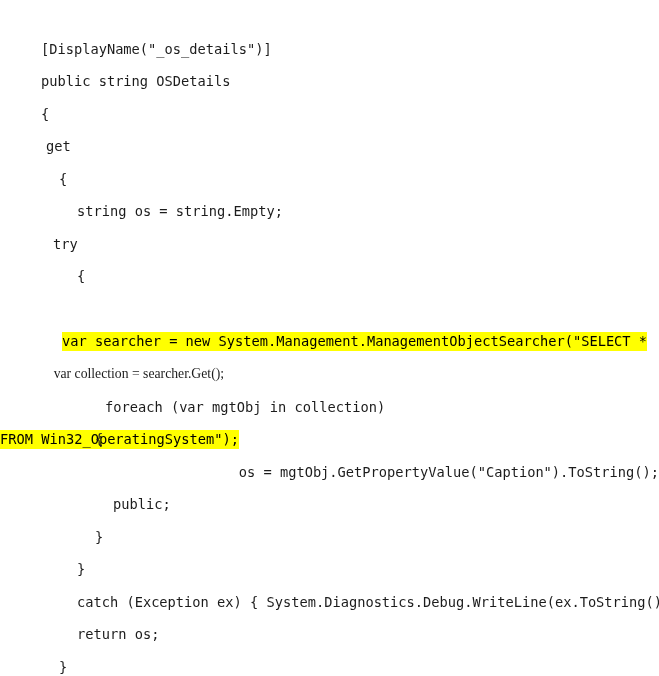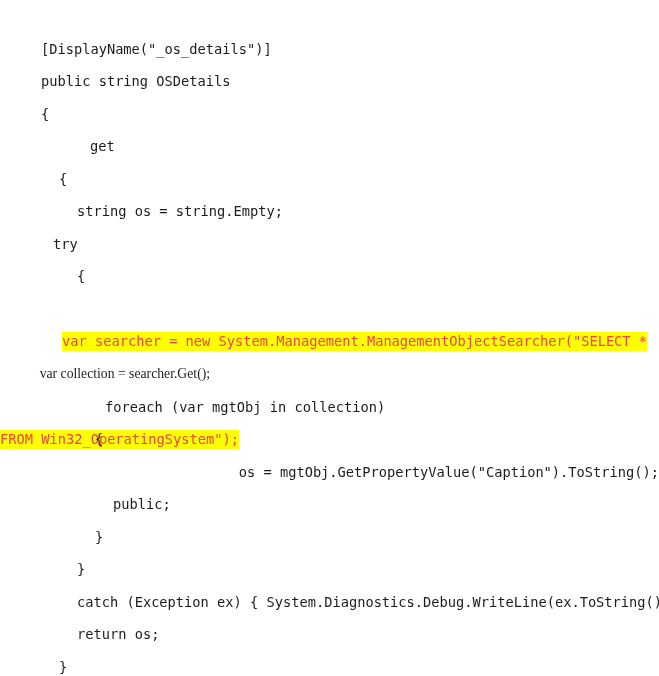--- a/index.html
+++ b/index.html
@@ -50,21 +50,21 @@
     line-height: 32.55px;
     white-space: pre;
     padding-left: 8px;
     box-sizing: border-box;
   }
   .wrap-line .vrow.cont {
     padding-left: 0px;
   }
   .hl {
     background: #ffff00;
-    color: #ef4444;
+    color: #000000;
     padding: 1px 0 2px 0;
     box-decoration-break: clone;
     -webkit-box-decoration-break: clone;
   }
 </style>
 </head>
 <body>
 
 <div id="code-block">
 
@@ -73,21 +73,21 @@
   </div>
 
   <div class="code-line" style="padding-left: 8px;">
     <span class="seg">public string OSDetails</span>
   </div>
 
   <div class="code-line" style="padding-left: 8px;">
     <span class="seg">{</span>
   </div>
 
-  <div class="code-line" style="padding-left: 13px; margin-left: 44px;">
+  <div class="code-line" style="padding-left: 13px;">
     <span class="seg">get</span>
   </div>
 
   <div class="code-line" style="padding-left: 26px;">
     <span class="seg">{</span>
   </div>
 
   <div class="code-line" style="padding-left: 44px;">
     <span class="seg">string os = string.Empty;</span>
   </div>
@@ -98,21 +98,21 @@
 
   <div class="code-line" style="padding-left: 44px;">
     <span class="seg">{</span>
   </div>
 
   <div class="code-line wrap-line">
     <div class="vrow" style="padding-left: 62px;"><span class="seg hl">var searcher = new System.Management.ManagementObjectSearcher("SELECT *</span></div>
     <div class="vrow cont"><span class="seg hl">FROM Win32_OperatingSystem");</span></div>
   </div>
 
-  <div class="code-line" style="padding-left: 26px; font-family: Liberation Serif, serif;">
+  <div class="code-line" style="padding-left: 40px; font-family: Liberation Serif, serif;">
     <span class="seg">var collection = searcher.Get();</span>
   </div>
 
   <div class="code-line" style="padding-left: 72px;">
     <span class="seg">foreach (var mgtObj in collection)</span>
   </div>
 
   <div class="code-line" style="padding-left: 62px;">
     <span class="seg">{</span>
   </div>

